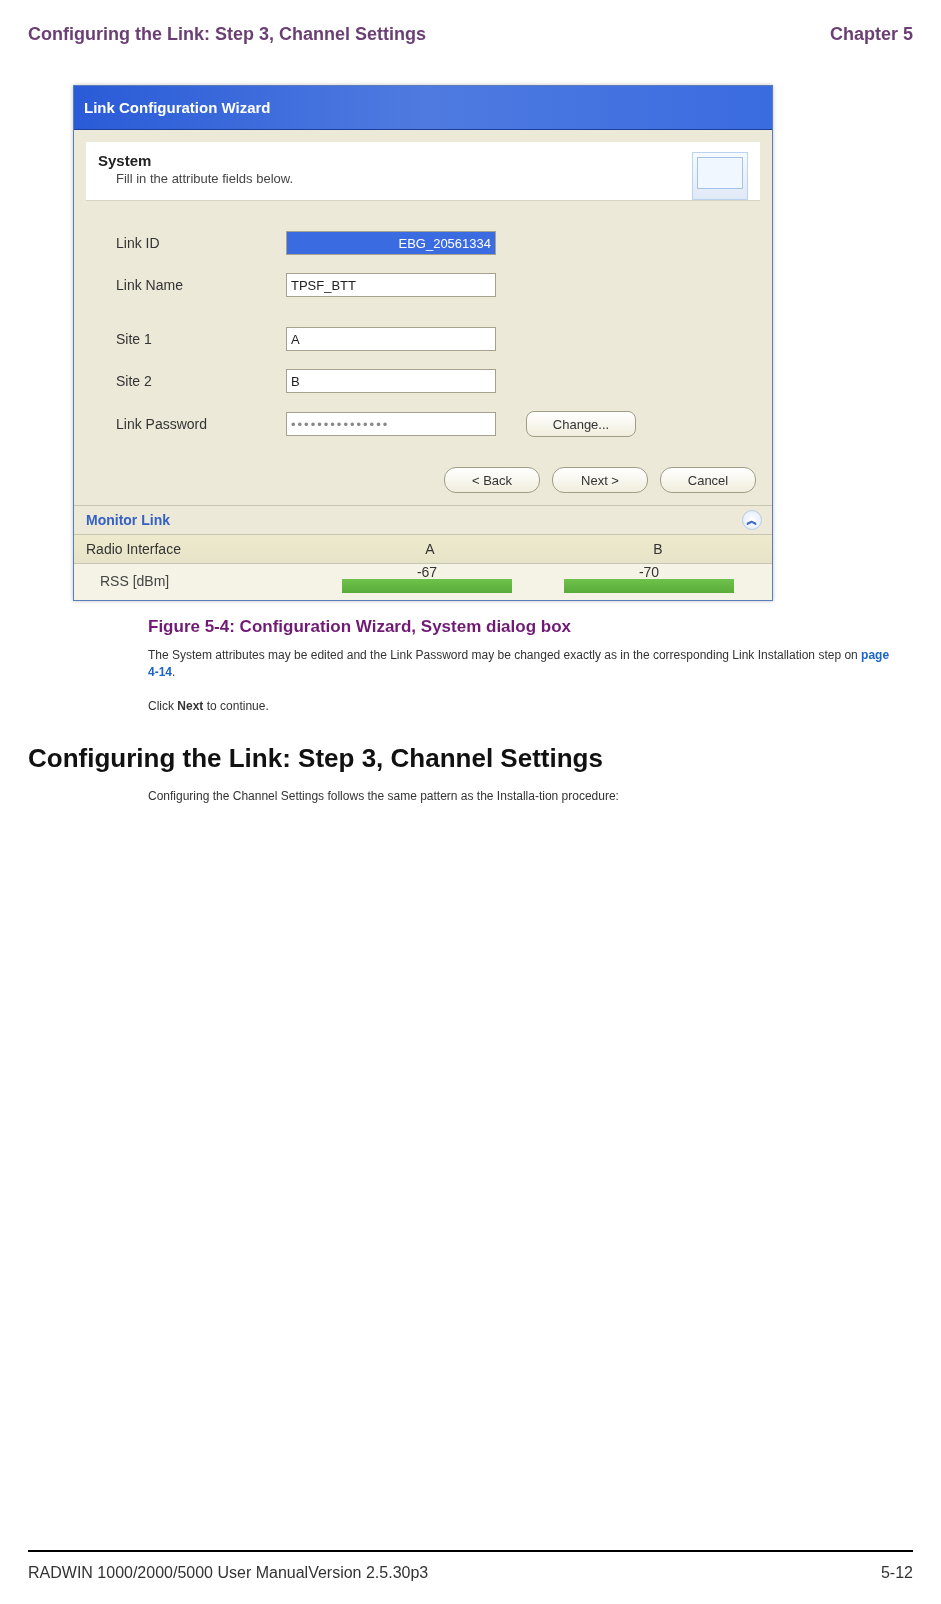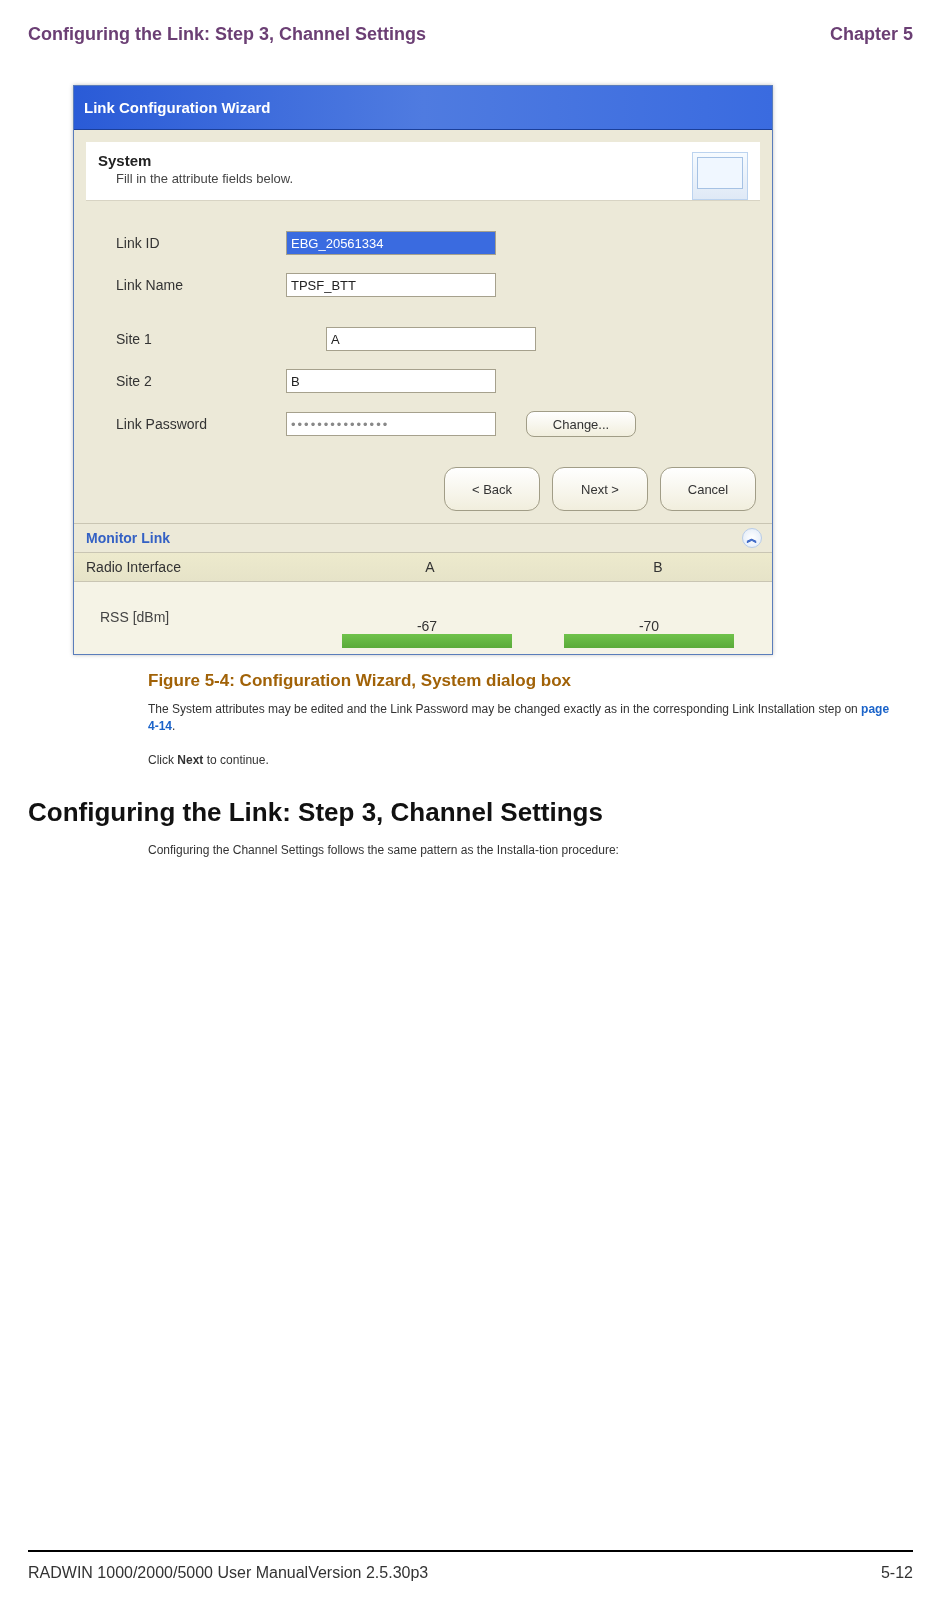--- a/index.html
+++ b/index.html
@@ -88,38 +88,39 @@
   }
 
   .form-area {
     padding: 18px 24px 2px 42px;
   }
   .form-row {
     display: flex;
     align-items: center;
     margin-bottom: 18px;
   }
-  .form-row.gap { margin-top: 30px; gap: 40px; }
+  .form-row.gap { margin-top: 30px; }
   .form-row .flabel {
     width: 170px;
     font-size: 14px;
     color: #333;
   }
   .form-row .finput {
     width: 210px;
     height: 24px;
     border: 1px solid #a6a18d;
     background: #ffffff;
     font-size: 13px;
     padding: 2px 4px;
     color: #222;
   }
   .form-row .finput.sel {
     background: #3a6be0;
     color: #ffffff;
+    text-align: right;
   }
   .form-row .finput.pwd {
     letter-spacing: 2px;
     color: #888;
   }
   .form-row .changebtn {
     margin-left: 30px;
     width: 110px;
     height: 26px;
     border: 1px solid #a19d87;
@@ -130,21 +131,21 @@
   }
 
   .nav-row {
     display: flex;
     justify-content: flex-end;
     gap: 12px;
     padding: 10px 16px 12px 0;
   }
   .nav-row .navbtn {
     width: 96px;
-    height: 44px;
+    height: 26px;
     border: 1px solid #a19d87;
     background: linear-gradient(#ffffff,#f1eedd);
     border-radius: 12px;
     font-size: 13px;
     color: #333;
   }
 
   .monitorlink-head {
     display: flex;
     align-items: center;
@@ -186,25 +187,24 @@
     display: flex;
     align-items: center;
     padding: 4px 12px 6px 26px;
     font-size: 14px;
     color: #444;
   }
   .radio-row .rlabel { width: 216px; }
   .radio-row .bar-wrap {
     flex: 1;
     display: flex;
-    align-items: flex-end;
+    align-items: center;
     justify-content: center;
     position: relative;
     height: 26px;
-    margin-top: 36px;
   }
   .radio-row .bar {
     width: 170px;
     height: 14px;
     background: linear-gradient(#6fc24b,#5aab3a);
     margin-top: 10px;
   }
   .radio-row .bar-val {
     position: absolute;
     top: -4px;
@@ -213,21 +213,21 @@
     font-size: 14px;
     color: #333;
   }
 
   
   .caption {
     text-align: left;
     font-weight: bold;
     font-size: 17px;
     margin: 16px 0 10px 120px;
-    color: #a16207;
+    color: #701a75;
   }
   .body-text {
     margin-left: 120px;
     margin-right: 20px;
     font-size: 12px;
     line-height: 1.45;
     color: #333;
     margin-bottom: 16px;
   }
   .body-text .link { color: #1a63c9; font-weight: bold; }

